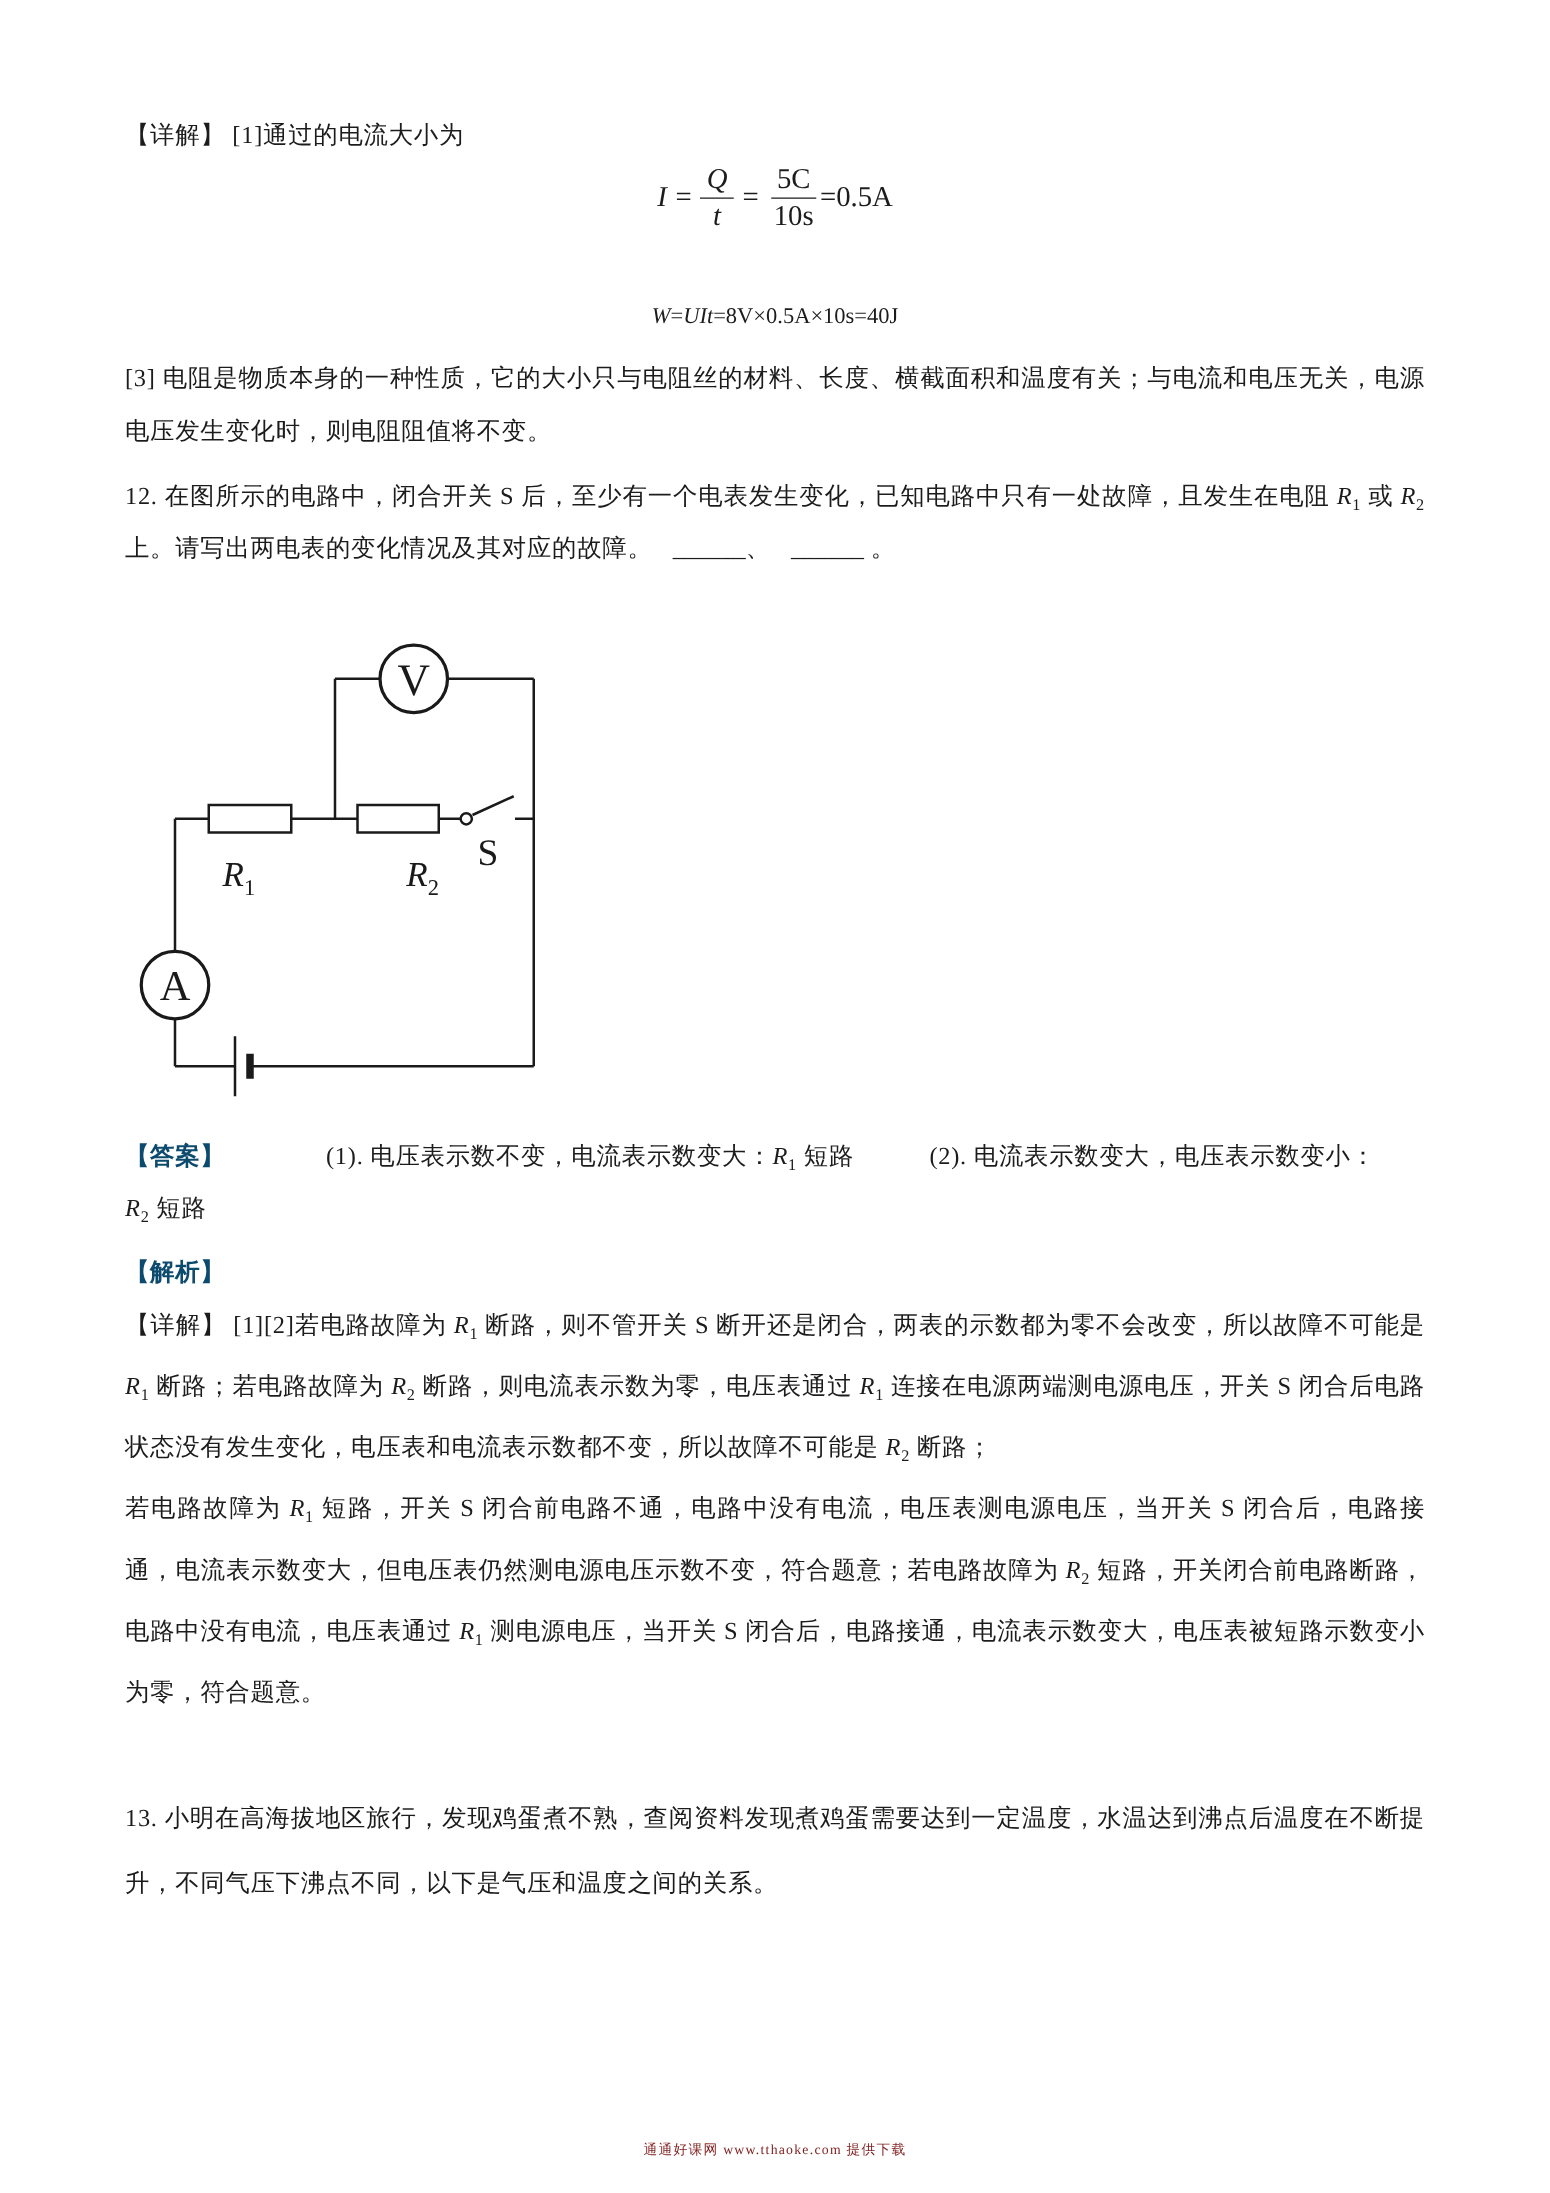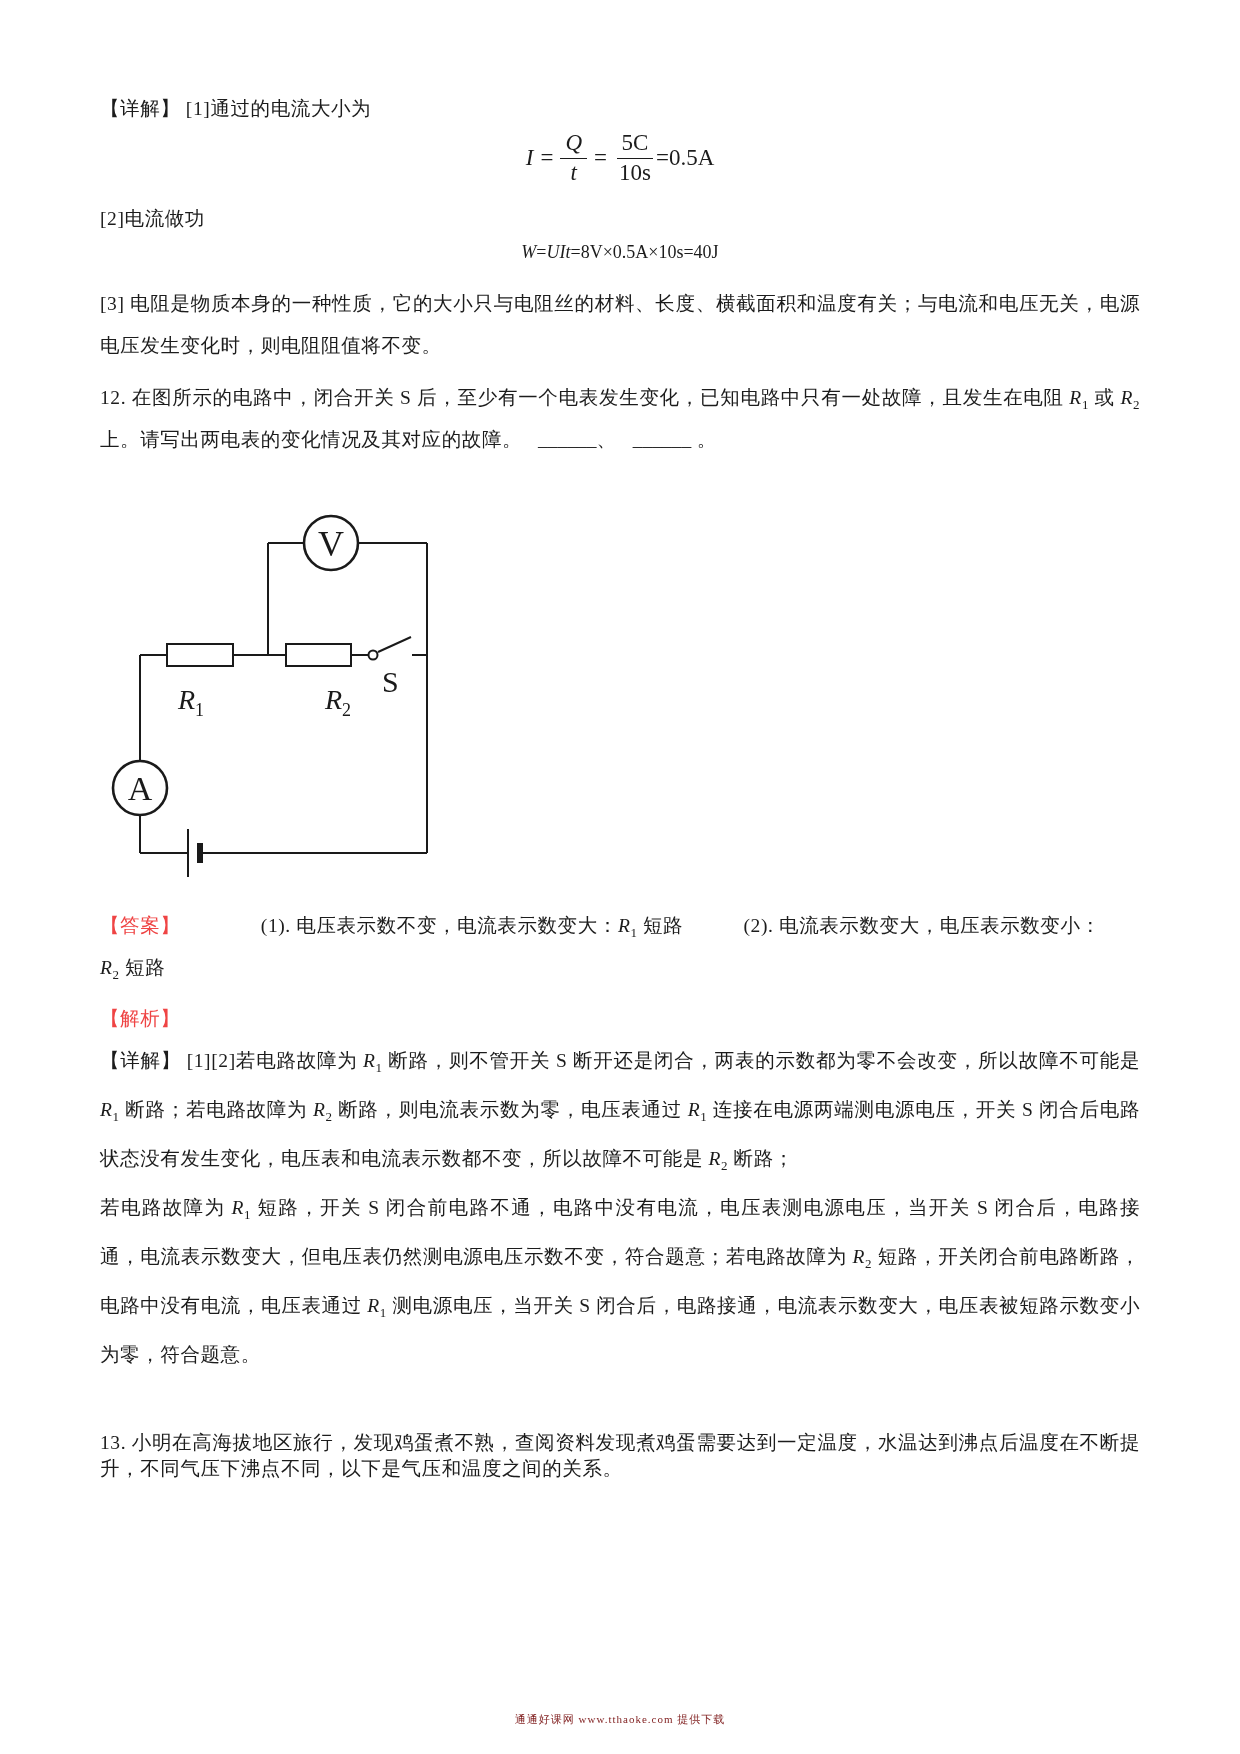--- a/index.html
+++ b/index.html
@@ -15,28 +15,28 @@
   }
   .block { position: absolute; left: 100px; width: 1040px; }
   .para {
     font-size: 19.5px;
     line-height: 42px;
     text-align: justify;
     letter-spacing: 0.6px;
   }
   .para-nojust { text-align: left; }
   .para-loose { line-height: 49px; }
-  .para-q13 { line-height: 26px; }
+  .para-q13 { line-height: 52px; }
 
   
   .run-plain { font-family: inherit; }
   .run-sr { font-family: "Liberation Serif", "DejaVu Serif", serif; }
   .run-si { font-family: "Liberation Serif", "DejaVu Serif", serif; font-style: italic; }
   sub.run-sub { font-family: "Liberation Serif", serif; font-size: 13px; line-height: 0; }
-  .run-blue { color: #ef4444; }
+  .run-blue { color: #0c4a6e; font-weight: bold; }
   .run-blank { letter-spacing: 0; margin-left: 16px; }
 
   
   .formula-row {
     position: absolute; left: 100px; width: 1040px;
     display: flex; justify-content: center; align-items: center;
     font-family: "Liberation Serif", "DejaVu Serif", serif;
     font-size: 23px;
   }
   .formula-row .it { font-style: italic; }
@@ -79,21 +79,20 @@
       <span class="den it">t</span>
     </span>
     <span class="eq">=</span>
     <span class="frac">
       <span class="num">5C</span>
       <span class="den">10s</span>
     </span>
     <span>=0.5A</span>
   </div>
 
-  <div class="block para" style="top:198px"><span class="run-plain">[2]电流做功</span></div>
 
   <div class="formula-line" style="top:242px"><span class="run-si">W</span><span class="run-sr">=</span><span class="run-si">UIt</span><span class="run-sr">=8V×0.5A×10s=40J</span></div>
 
   <div class="block para" style="top:283px"><span class="run-plain">[3] 电阻是物质本身的一种性质，它的大小只与电阻丝的材料、长度、横截面积和温度有关；与电流和电压无关，电源电压发生变化时，则电阻阻值将不变。</span></div>
 
   <div class="block para" style="top:377px"><span class="run-sr">12. </span><span class="run-plain">在图所示的电路中，闭合开关 </span><span class="run-sr">S</span><span class="run-plain"> 后，至少有一个电表发生变化，已知电路中只有一处故障，且发生在电阻 </span><span class="run-si">R</span><sub class="run-sub">1</sub><span class="run-plain"> 或 </span><span class="run-si">R</span><sub class="run-sub">2</sub><span class="run-plain"> 上。请写出两电表的变化情况及其对应的故障。</span><span class="run-blank">______</span><span class="run-plain">、</span><span class="run-blank">______</span><span class="run-plain"> 。</span></div>
 
   <div class="circuit">
     <svg width="330" height="425" viewBox="0 0 330 425" fill="none" stroke="#1a1a1a" stroke-width="2">
 

